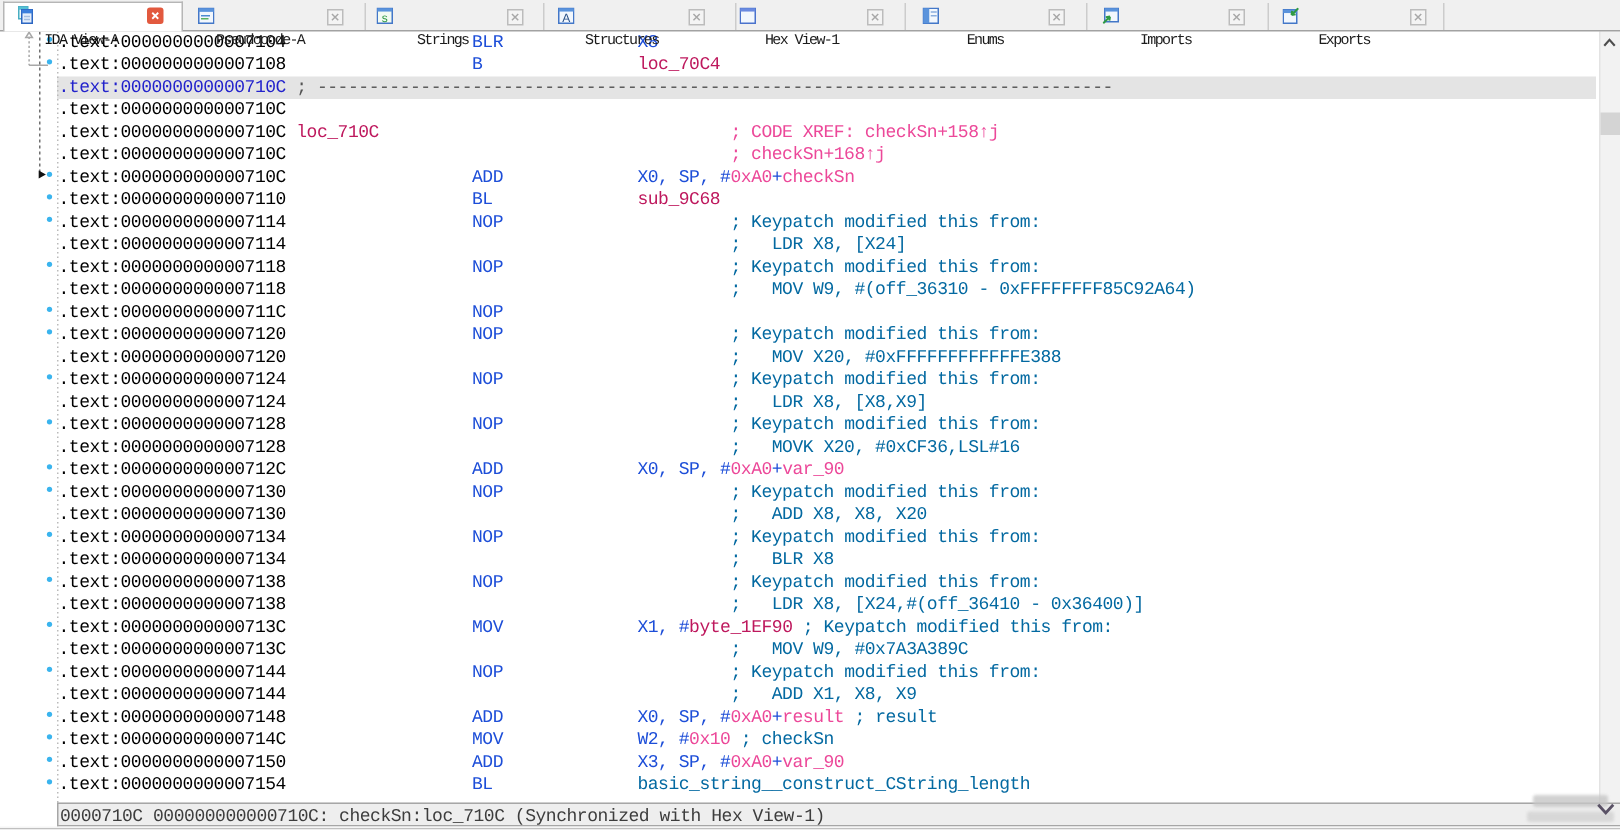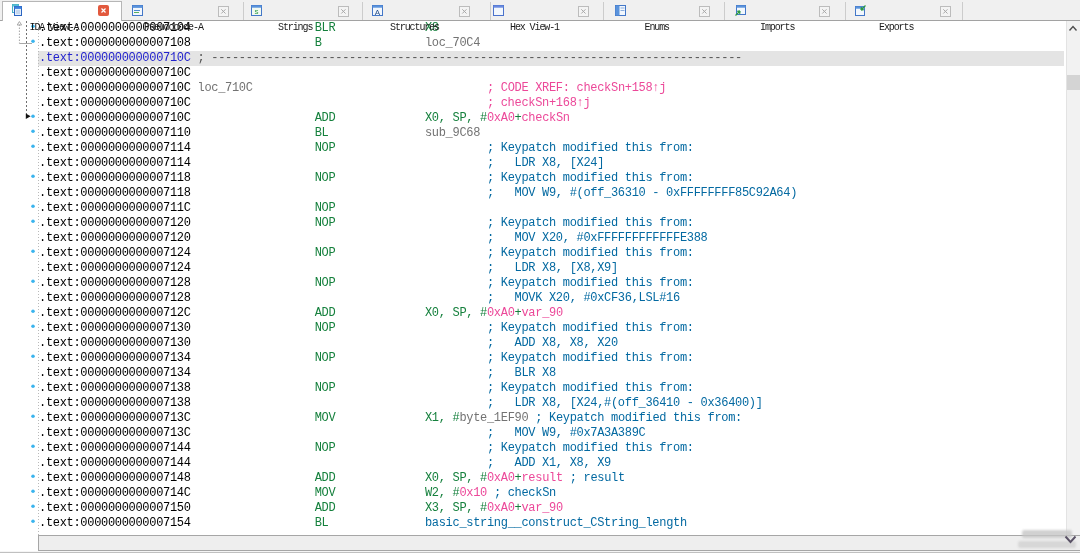--- a/index.html
+++ b/index.html
@@ -1,21 +1,21 @@
 <!DOCTYPE html>
 <html><head>
 <meta charset="utf-8">
 <style>
 * { margin:0; padding:0; }
 html,body { width:1080px; height:553px; overflow:hidden; background:#ffffff; }
 #root { position:relative; width:1080px; height:553px; font-family:"Liberation Sans",sans-serif; }
 .tabtext { position:absolute; top:22px; font-family:"Liberation Mono",monospace; font-size:10px; color:#1c1c1c; letter-spacing:-1.1px; white-space:pre; }
 pre.code { position:absolute; left:39px; top:21px; font-family:"Liberation Mono",monospace; font-size:12px; letter-spacing:-0.31px; line-height:15px; color:#000000; white-space:pre; }
-pre.code .n { color:#15803d; }
-pre.code .d { color:#737373; }
+pre.code .n { color:#1d4ed8; }
+pre.code .d { color:#be185d; }
 pre.code .b { color:#0369a1; }
 pre.code .g { color:#ec4899; }
 pre.code .s { color:#545454; }
 pre.code .hl { color:#2222cc; }
 </style>
 </head>
 <body>
 <div id="root">
 
   <div style="position:absolute;left:0;top:21px;width:1080px;height:514px;background:#ffffff"></div>
@@ -86,20 +86,21 @@
 .text:0000000000007150                  <span class="n">ADD</span>             <span class="n">X3, SP, #</span><span class="g">0xA0</span><span class="n">+</span><span class="g">var_90</span>
 .text:0000000000007154                  <span class="n">BL</span>              <span class="b">basic_string__construct_CString_length</span></pre>
 
   <div style="position:absolute;left:1066px;top:21px;width:14px;height:514px;background:#f2f2f2;border-left:1px solid #e3e3e3;box-sizing:border-box"></div>
   <div style="position:absolute;left:1067px;top:75px;width:13px;height:15px;background:#d4d4d4"></div>
   <svg style="position:absolute;left:1066px;top:21px" width="14" height="16" viewBox="0 0 14 16">
     <path d="M3.5 9.5 L7 5.5 L10.5 9.5" fill="none" stroke="#4e4e4e" stroke-width="1.4"></path>
   </svg>
 
   <div style="position:absolute;left:38px;top:535px;width:1042px;height:16px;background:#eeeeee;border:1px solid #a6a6a6;border-right:none;box-sizing:border-box"></div>
+  <div style="position:absolute;left:40px;top:537px;font-family:'Liberation Mono',monospace;font-size:12px;letter-spacing:-0.31px;color:#3d3d3d;white-space:pre">0000710C 000000000000710C: checkSn:loc_710C (Synchronized with Hex View-1)</div>
 
   <div style="position:absolute;left:0;top:551px;width:1080px;height:2px;background:#f5f5f5"></div>
   <div style="position:absolute;left:0;top:552px;width:1080px;height:1px;background:#c0c0c0"></div>
 
   <div style="position:absolute;left:1022px;top:530px;width:50px;height:8px;background:#c6c6c6;border-radius:2px;filter:blur(1px);opacity:0.8"></div>
   <div style="position:absolute;left:1018px;top:541px;width:58px;height:7px;background:#d2d2d2;border-radius:2px;filter:blur(1px);opacity:0.8"></div>
   <svg style="position:absolute;left:1063px;top:534px" width="16" height="13" viewBox="0 0 16 13">
     <path d="M2.5 2.5 L7.5 8 L12.5 2.5" fill="none" stroke="#5a5266" stroke-width="1.9"></path>
   </svg>
 

